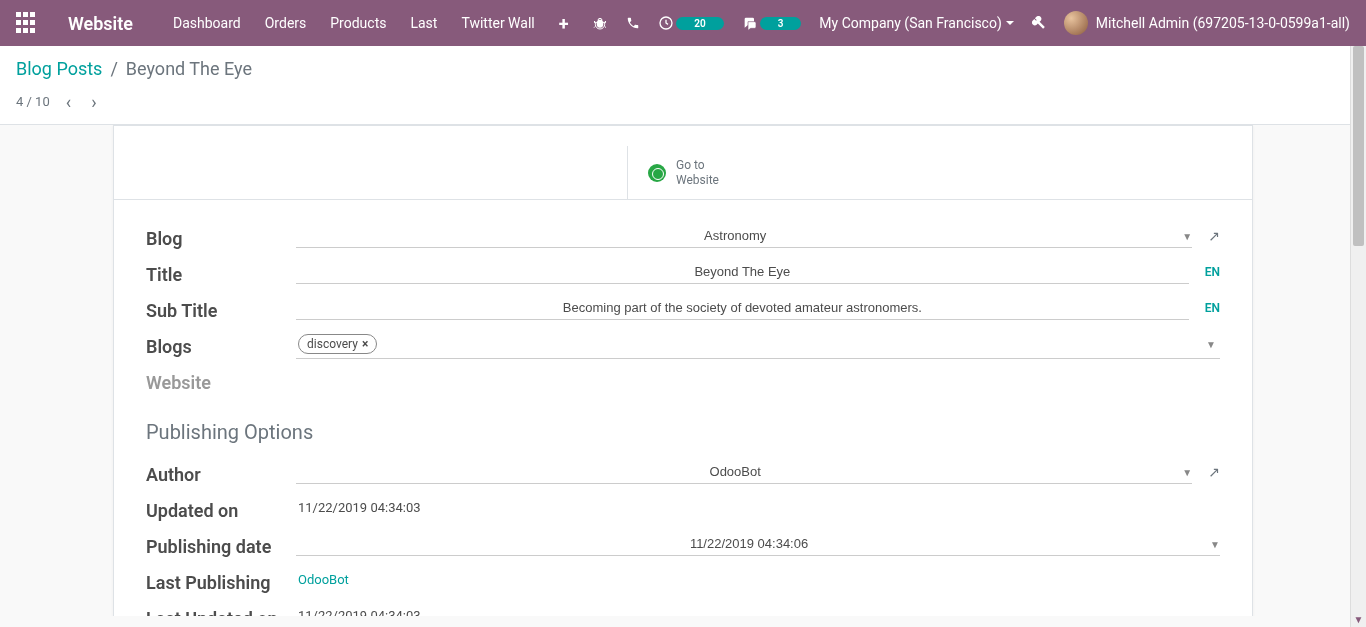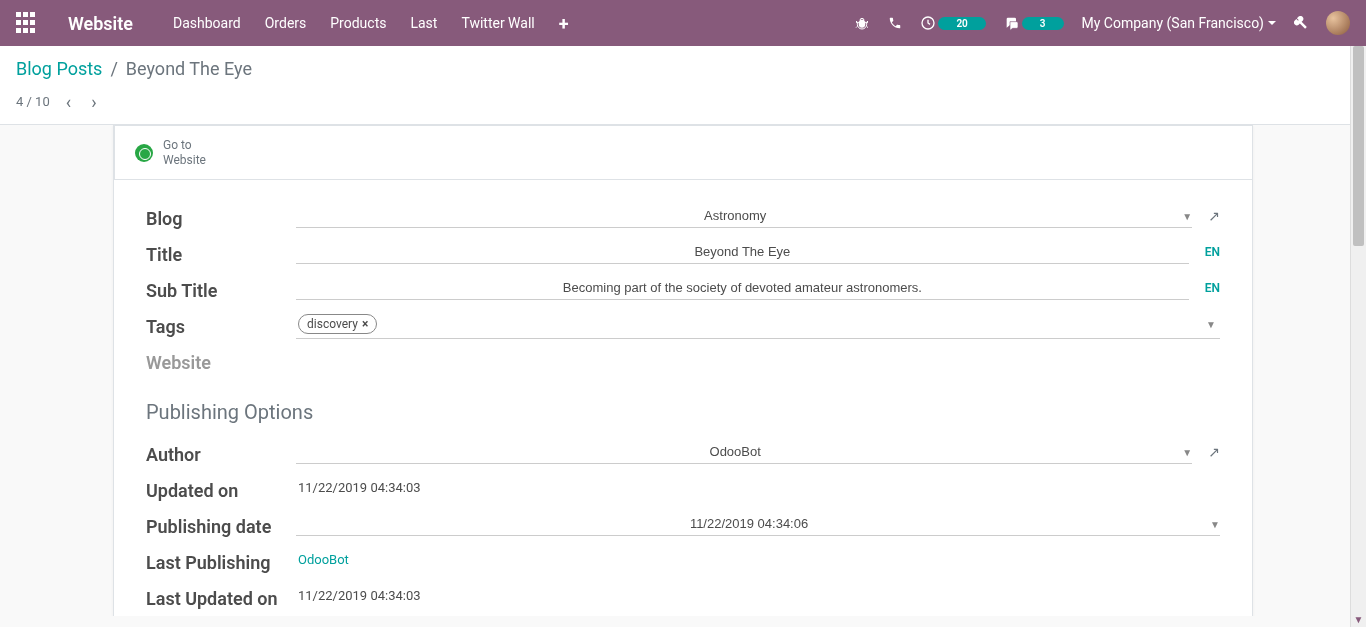--- a/index.html
+++ b/index.html
@@ -31,21 +31,21 @@
 .ctrl-row { display: flex; align-items: center; justify-content: space-between; }
 .ctrl-left { display: flex; align-items: center; gap: 12px; }
 .btn-save { background: #00a09d; color: #fff; border: none; padding: 6px 16px; font-weight: 600; cursor: pointer; font-size: 13px; }
 .btn-discard { color: #00a09d; background: none; border: none; font-weight: 600; cursor: pointer; font-size: 13px; }
 .ctrl-right { display: flex; align-items: center; gap: 12px; color: #6c757d; }
 .pager-arrow { cursor: pointer; font-size: 18px; color: #6c757d; padding: 0 4px; }
 
 
 .content-wrap { padding: 0 0 20px 0; overflow-y: auto; height: calc(627px - 46px - 90px); }
 .form-sheet { background: #fff; border: 1px solid #dee2e6; max-width: 1140px; margin: 0 auto; box-shadow: 0 1px 3px rgba(0,0,0,0.05); }
-.statusbar { border-bottom: 1px solid #dee2e6; display: flex; justify-content: flex-start; min-height: 54px; }
+.statusbar { border-bottom: 1px solid #dee2e6; display: flex; justify-content: center; min-height: 54px; margin-top: 20px; }
 .statusbar .go-website { display: flex; align-items: center; gap: 10px; padding: 10px 20px; border-left: 1px solid #dee2e6; cursor: pointer; }
 .globe-icon { width: 18px; height: 18px; border-radius: 50%; background: #28a745; position: relative; }
 .globe-icon::before { content: ""; position: absolute; top: 4px; left: 4px; width: 10px; height: 10px; border: 1.5px solid #fff; border-radius: 50%; }
 .go-website-text { font-size: 12px; color: #6c757d; line-height: 1.2; }
 
 .form-body { padding: 24px 32px; }
 .field-row { display: flex; align-items: flex-start; margin-bottom: 8px; min-height: 28px; }
 .field-label { width: 150px; font-weight: 600; color: #4c4c4c; padding-top: 4px; font-size: 18px; }
 .field-label.muted { color: #999; }
 .field-input-wrap { flex: 1; display: flex; align-items: center; gap: 8px; }
@@ -124,20 +124,21 @@
       <span>My Company (San Francisco)</span>
       <span class="caret-down"></span>
     </div>
     <div class="icon-btn">
       <svg width="14" height="14" viewBox="0 0 24 24" fill="#fff">
           <path d="M22 19l-9-9 2-2a5 5 0 00-7-7L5 4l3 3-1 1-3-3-3 3a5 5 0 007 7l2-2 9 9 3-3z"></path>
         </svg>
     </div>
     <div class="user">
       <span class="avatar"></span>
+      <span>Mitchell Admin (697205-13-0-0599a1-all)</span>
     </div>
   </div>
 </div>
 
 <div class="controlbar">
   <div class="breadcrumb">
     <span class="link">Blog Posts</span>
     <span class="sep">/</span>
     <span class="current">Beyond The Eye</span>
   </div>
@@ -183,21 +184,21 @@
 
       <div class="field-row">
         <div class="field-label">Sub Title</div>
         <div class="field-input-wrap">
           <input class="field-input" value="Becoming part of the society of devoted amateur astronomers." style="">
           <span class="lang-badge">EN</span>
         </div>
       </div>
 
       <div class="field-row">
-        <div class="field-label">Tags</div>
+        <div class="field-label">Blogs</div>
         <div class="field-input-wrap">
           <div class="tags-wrap">
             <span class="tag-chip">
               <span>discovery</span>
               <span class="x">×</span>
             </span>
             <span class="tags-caret">▼</span>
           </div>
         </div>
       </div>

